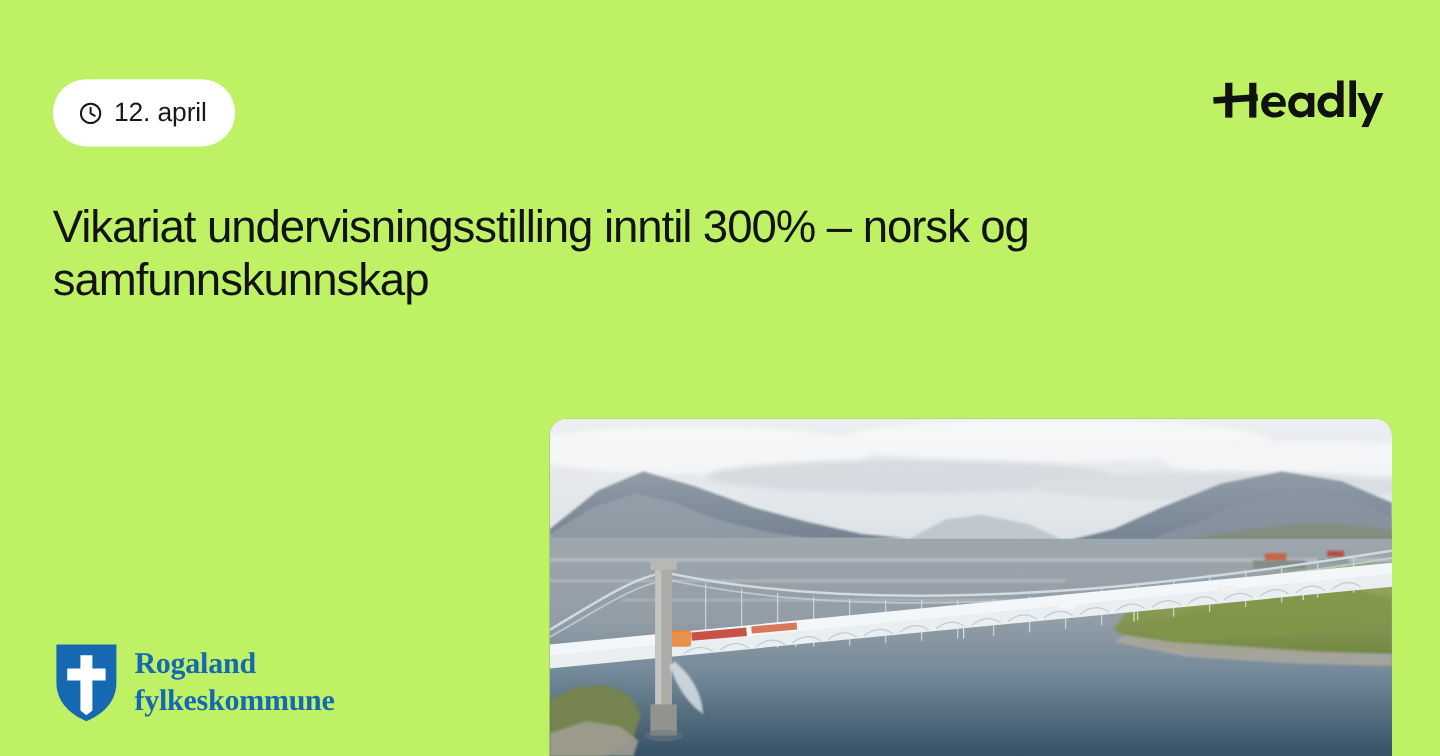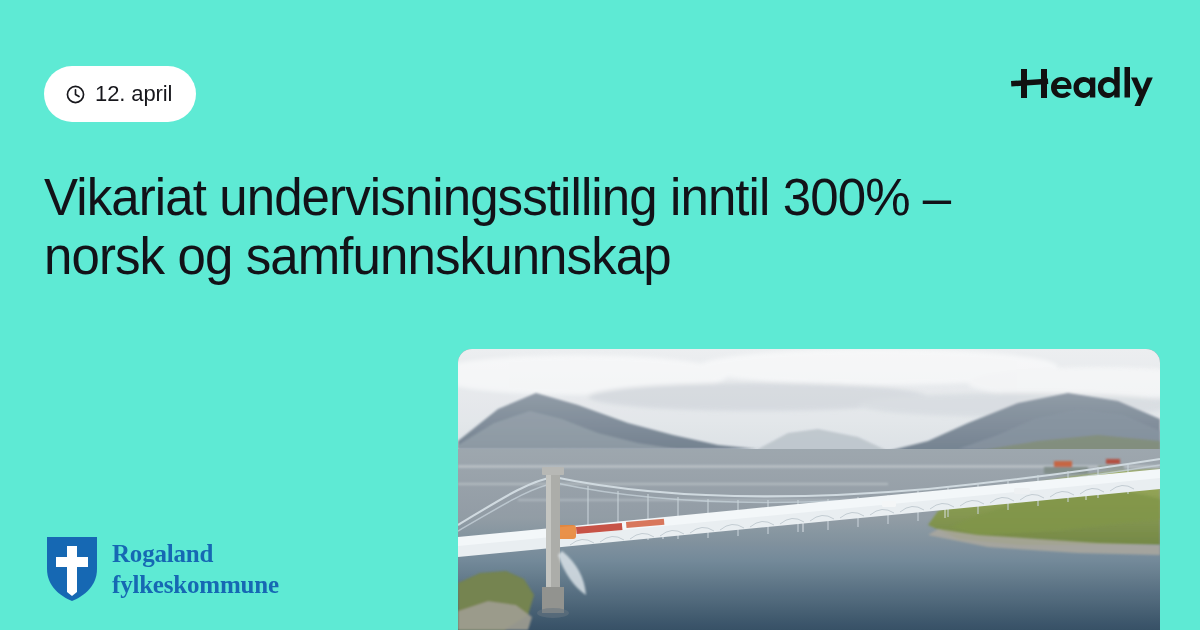--- a/index.html
+++ b/index.html
@@ -14,21 +14,21 @@
     font-family: "Liberation Sans", sans-serif;
     position: relative;
     -webkit-font-smoothing: antialiased;
   }
 
   .canvas {
     position: absolute;
     inset: 0;
     width: 1200px;
     height: 630px;
-    background: #5eead4;
+    background: #bef264;
   }
 
   
   .date-badge {
     position: absolute;
     left: 44px;
     top: 66px;
     height: 56px;
     display: flex;
     align-items: center;
@@ -62,21 +62,21 @@
     height: 44px;
   }
   .headly-logo svg { display: block; width: 100%; height: 100%; }
 
   
   .headline {
     position: absolute;
     left: 44px;
     top: 168px;
     width: 1010px;
-    font-size: 51px;
+    font-size: 38px;
     line-height: 1.16;
     font-weight: 400;
     color: #121218;
     letter-spacing: -0.9px;
     margin: 0;
   }
 
   
   .org-logo {
     position: absolute;

